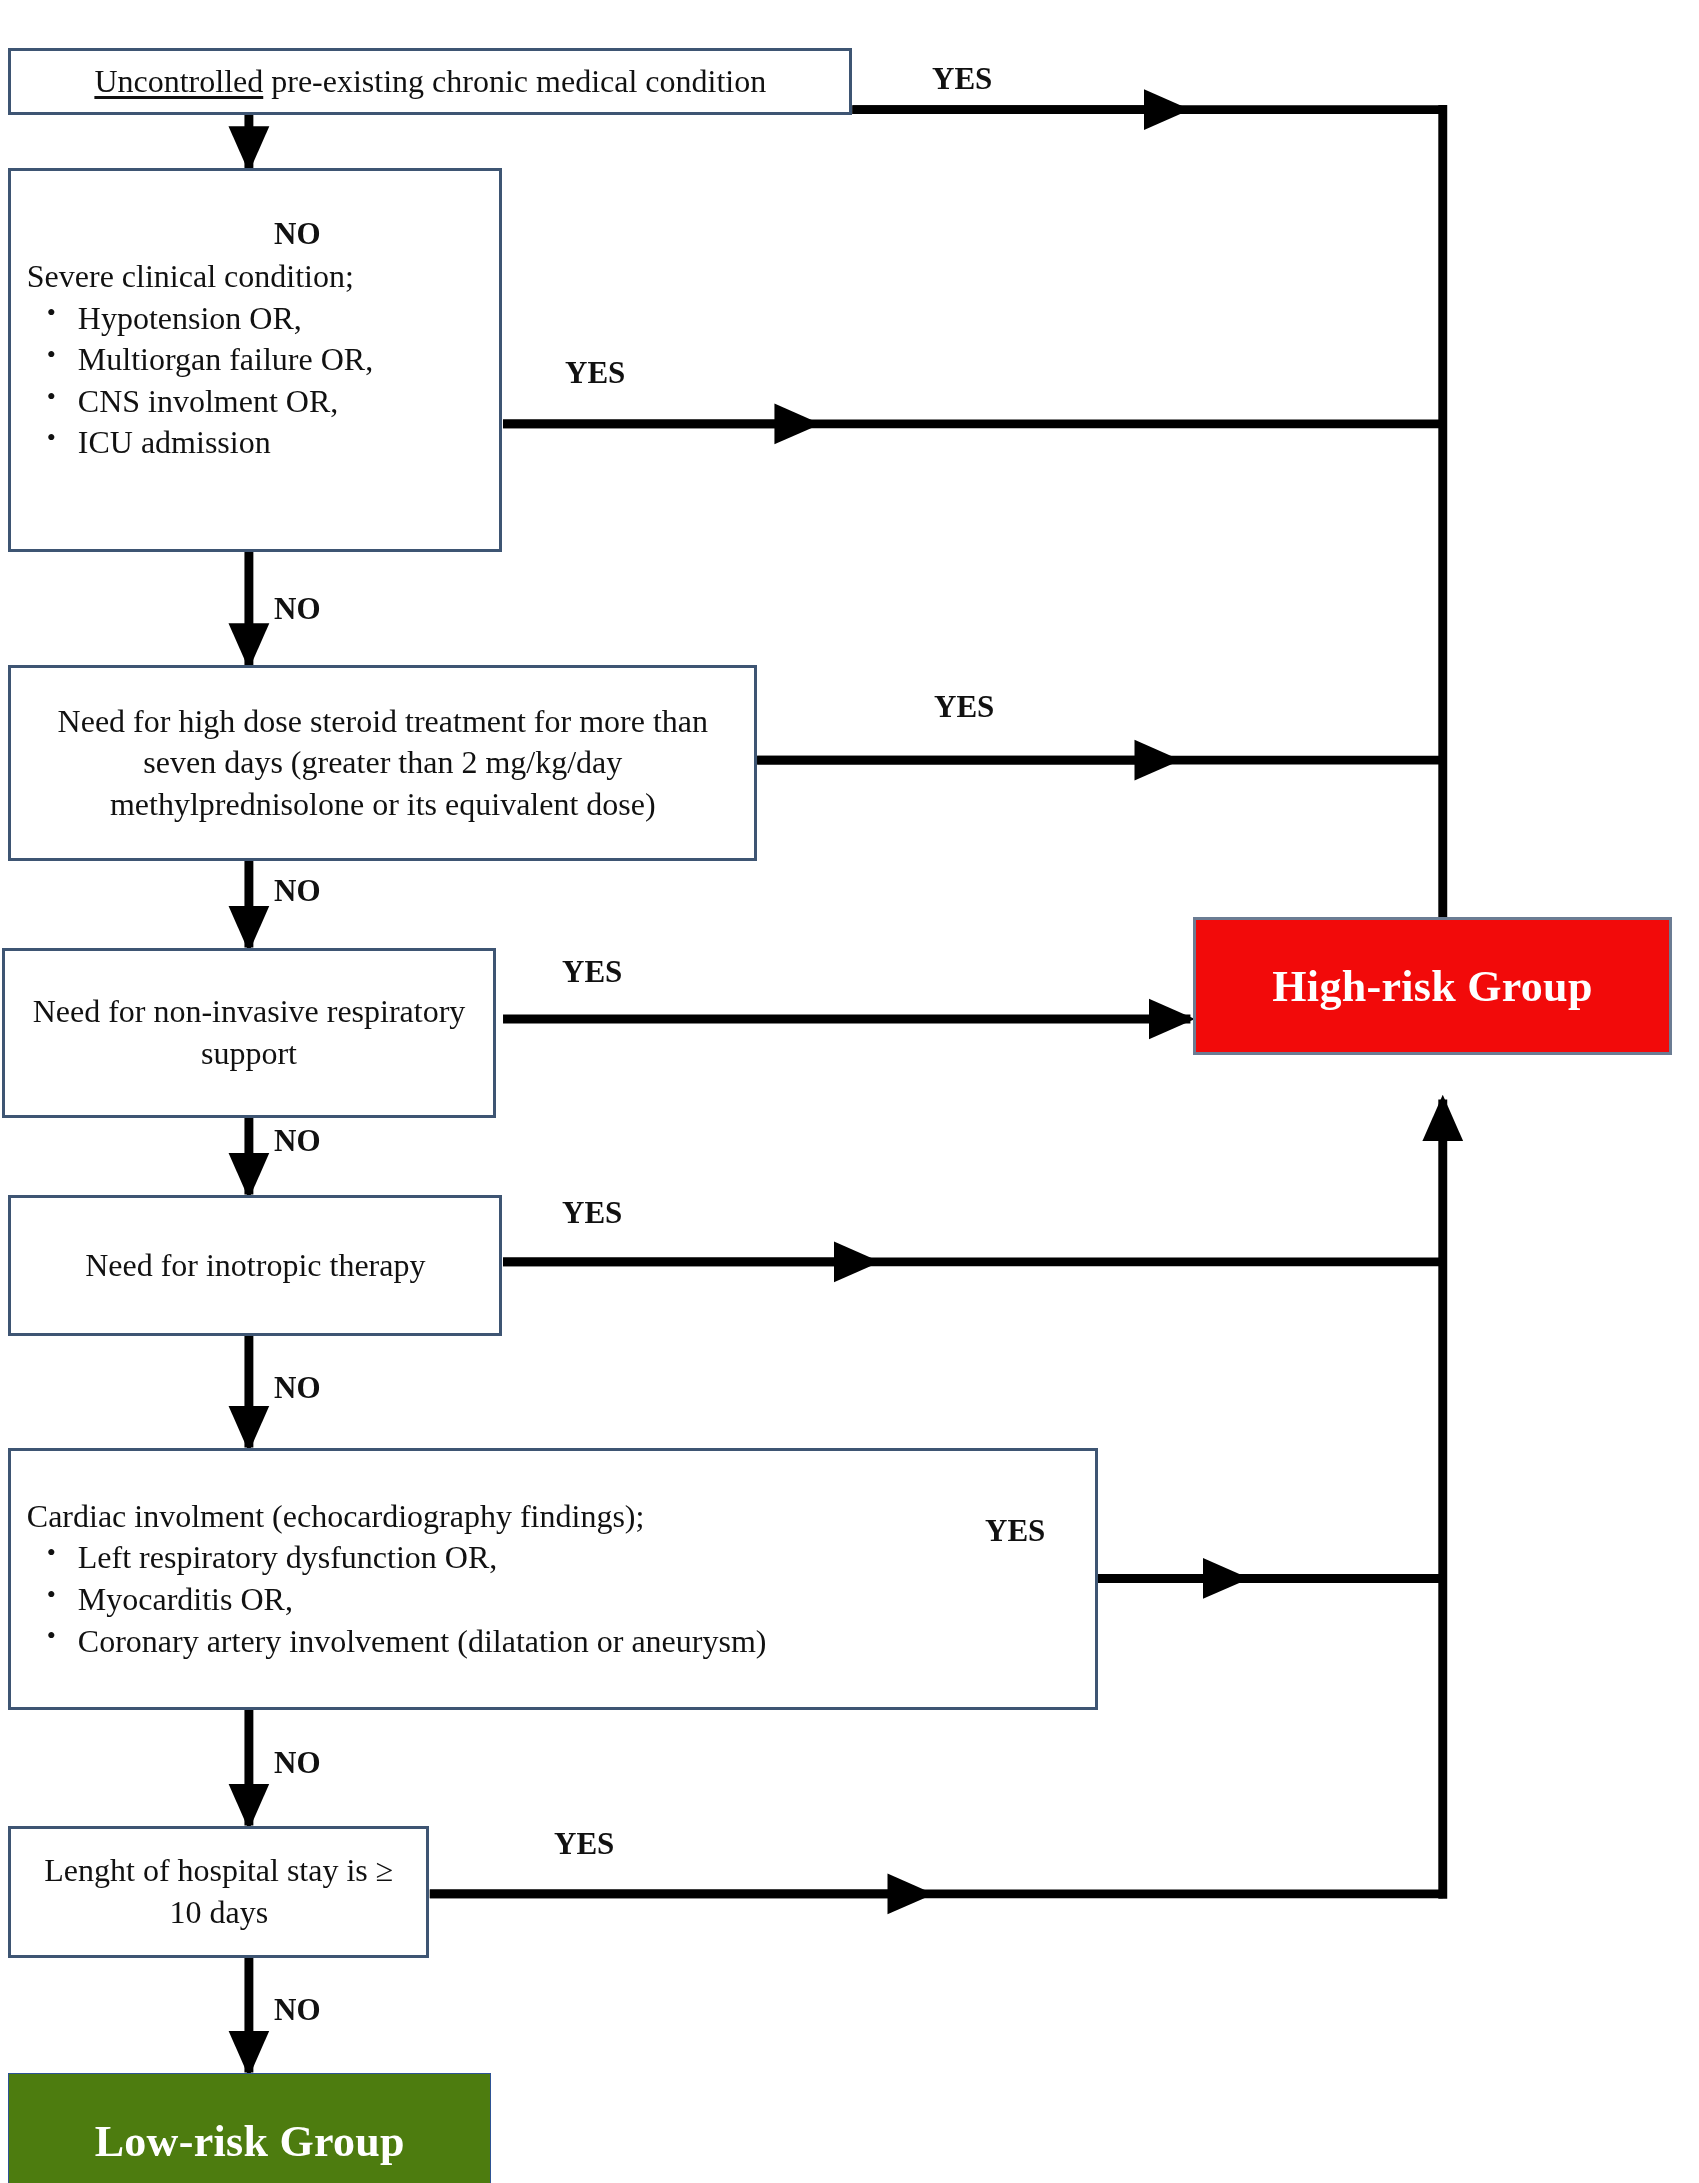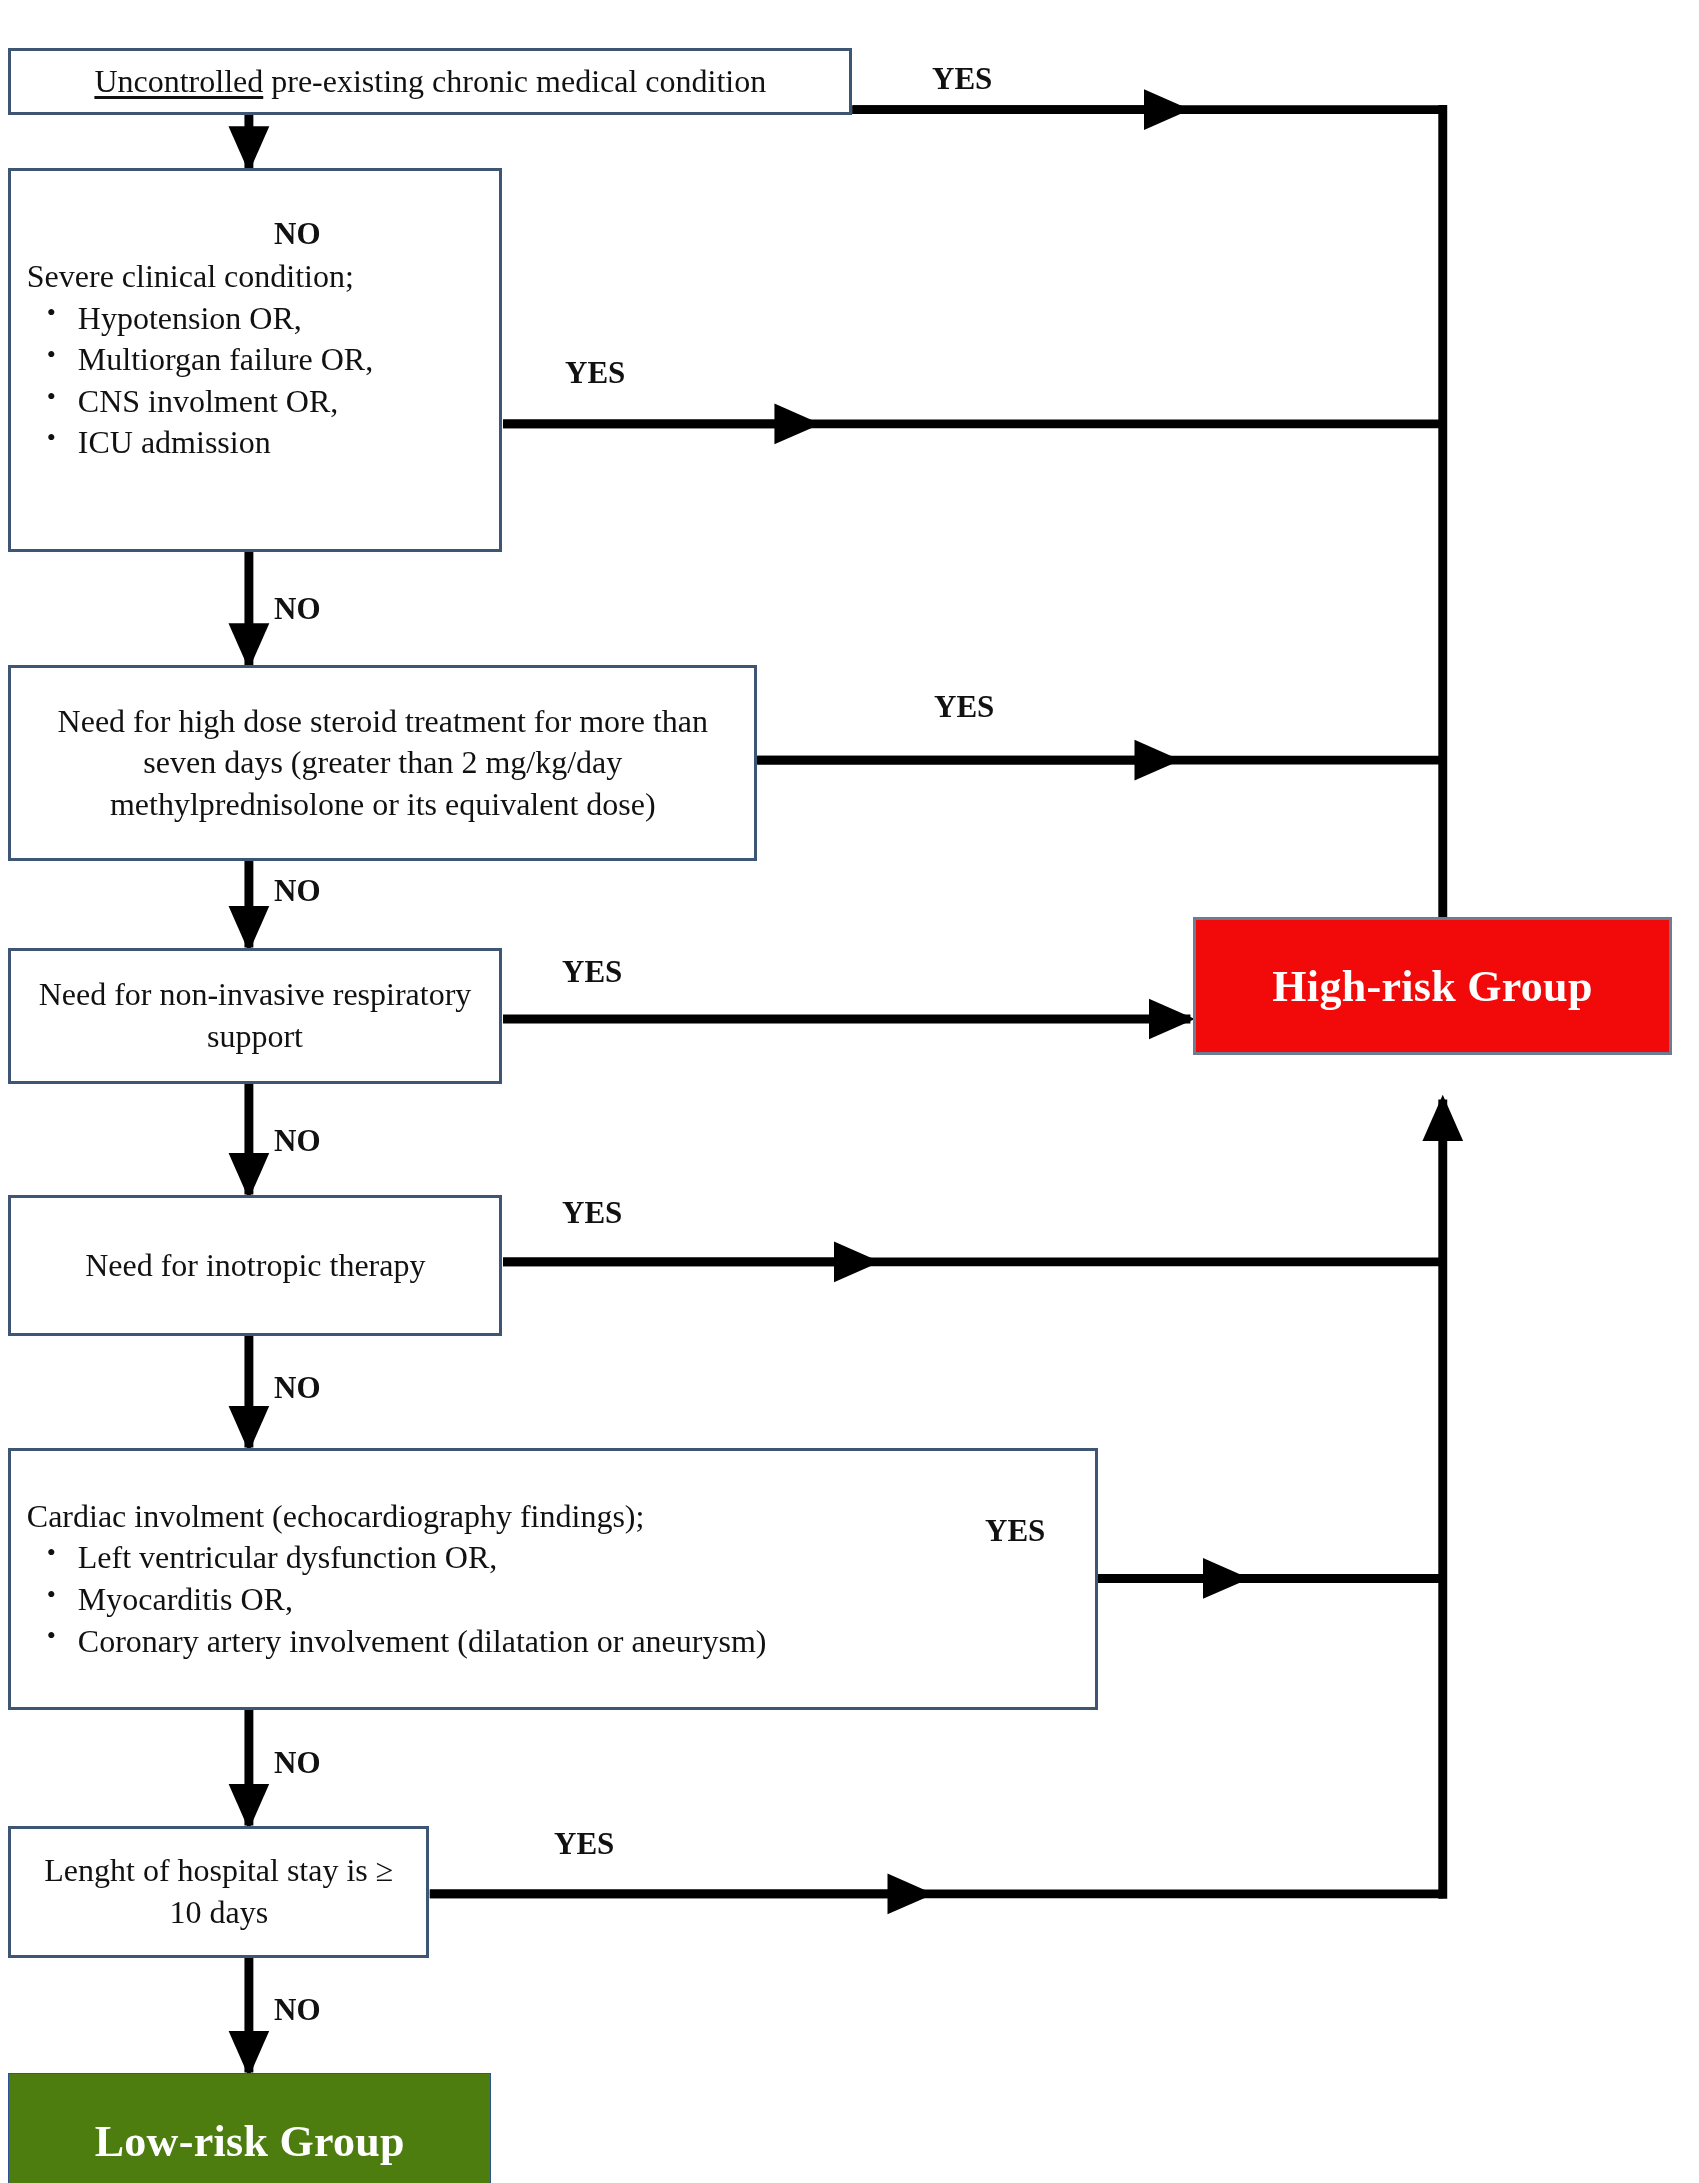--- a/index.html
+++ b/index.html
@@ -95,37 +95,37 @@
       </ul>
     </div>
   </div>
 
   <div class="node center" style="left:8.3px; top:622px; width:749px; height:196px;">
     <div class="pad">
       <div class="node-text">Need for high dose steroid treatment for more than seven days (greater than 2 mg/kg/day methylprednisolone or its equivalent dose)</div>
     </div>
   </div>
 
-  <div class="node center" style="left:8px; top:905px; width:494px; height:136px;">
+  <div class="node center" style="left:2px; top:905px; width:494px; height:170px;">
     <div class="pad">
       <div class="node-text">Need for non-invasive respiratory support</div>
     </div>
   </div>
 
   <div class="node center" style="left:8.3px; top:1152px; width:494px; height:141px;">
     <div class="pad">
       <div class="node-text">Need for inotropic therapy</div>
     </div>
   </div>
 
   <div class="node" style="left:8.3px; top:1405px; width:1090px; height:262px;">
     <div class="pad">
       <div class="node-text">Cardiac involment (echocardiography findings);</div>
       <ul class="bullets node-text">
-        <li>Left ventricular dysfunction OR,</li>
+        <li>Left respiratory dysfunction OR,</li>
         <li>Myocarditis OR,</li>
         <li>Coronary artery involvement (dilatation or aneurysm)</li>
       </ul>
     </div>
   </div>
 
   <div class="node center" style="left:8.3px; top:1783px; width:421px; height:132px;">
     <div class="pad">
       <div class="node-text">Lenght of hospital stay is ≥ 10 days</div>
     </div>

